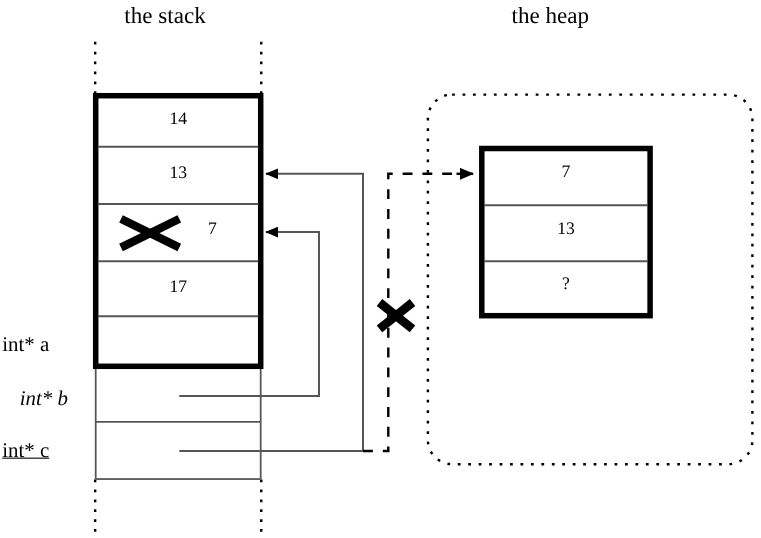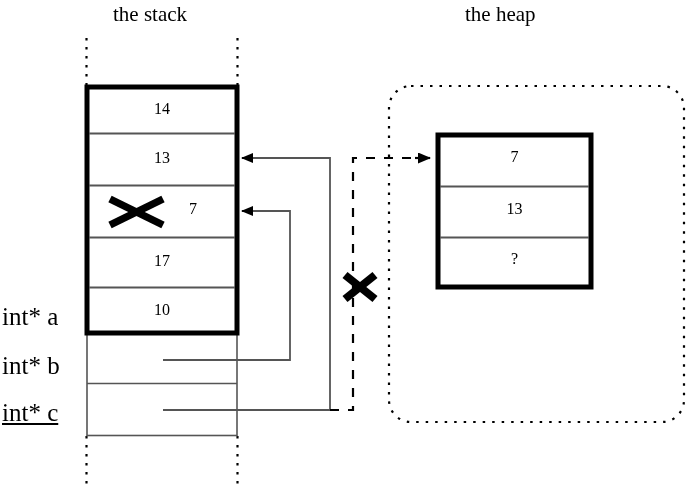--- a/index.html
+++ b/index.html
@@ -19,21 +19,21 @@
     white-space:nowrap;
   }
   .cellnum{
     position:absolute;
     font-size:16px;
     text-align:center;
     white-space:nowrap;
   }
   .varlbl{
     position:absolute;
-    font-size:25px;
+    font-size:19px;
     white-space:nowrap;
   }
 </style>
 </head>
 <body>
 
 <div id="page">
 
   <div class="ttl" style="left:113px;top:2px;">the stack</div>
   <div class="ttl" style="left:465px;top:2px;">the heap</div>
@@ -110,23 +110,22 @@
   </svg>
 
   <div class="cellnum" style="left:87px;top:100px;width:150px;">14</div>
 
   <div class="cellnum" style="left:87px;top:149px;width:150px;">13</div>
 
   <div class="cellnum" style="left:170px;top:200px;width:46px;">7</div>
 
   <div class="cellnum" style="left:87px;top:252px;width:150px;">17</div>
 
-  <div class="cellnum" style="left:87px;top:301px;width:150px;">10</div>
 
   <div class="varlbl" style="left:2px;top:303px;">int* a</div>
-  <div class="varlbl" style="left:2px;top:352px;">int* b</div>
+  <div class="varlbl" style="left:18px;top:352px;font-style:italic;">int* b</div>
   <div class="varlbl" style="left:2px;top:399px;text-decoration:underline;">int* c</div>
 
   <div class="cellnum" style="left:438px;top:148px;width:153px;">7</div>
   <div class="cellnum" style="left:438px;top:200px;width:153px;">13</div>
   <div class="cellnum" style="left:438px;top:250px;width:153px;">?</div>
 
 </div>
 
 </body></html>

